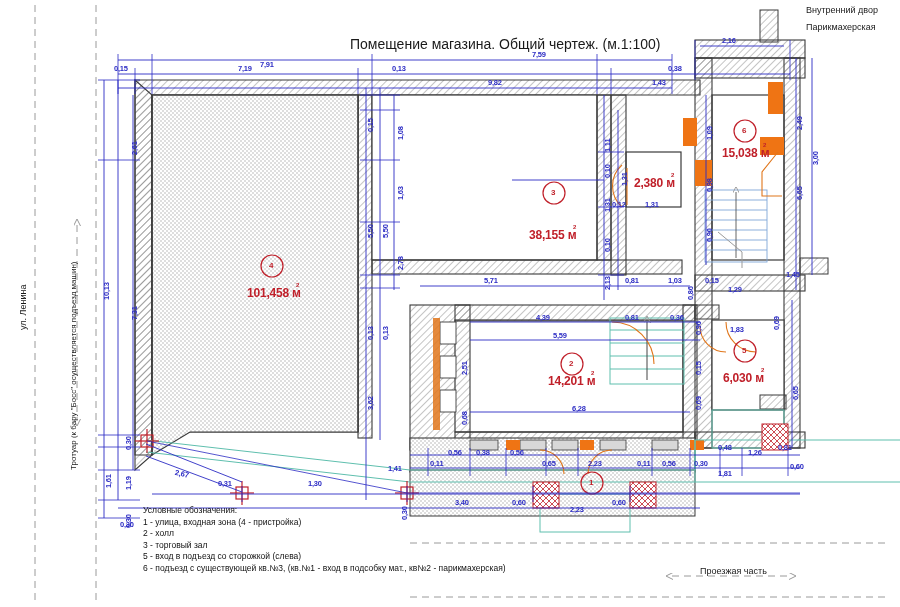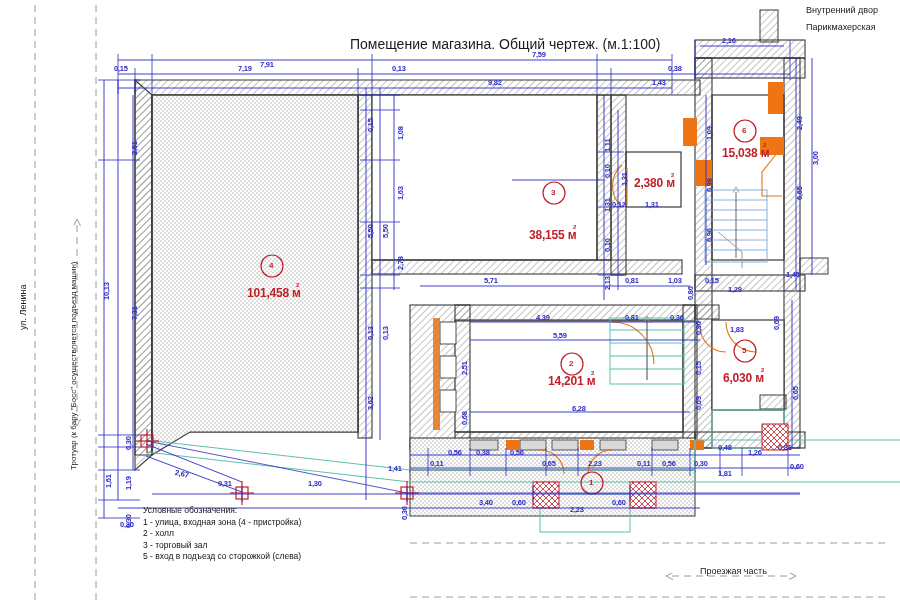--- a/index.html
+++ b/index.html
@@ -310,20 +310,21 @@
   <div class="txt label-blk" style="left:806px;top:5px;">Внутренний двор</div>
   <div class="txt label-blk" style="left:806px;top:22px;">Парикмахерская</div>
   <div class="txt label-blk" style="left:700px;top:566px;">Проезжая часть</div>
 
   <div class="txt legend" style="left:143px;top:505px;">
     <div>Условные обозначения:</div>
     <div>1 - улица, входная зона (4 - пристройка)</div>
     <div>2 - холл</div>
     <div>3 - торговый зал</div>
     <div>5 - вход в подъезд со сторожкой (слева)</div>
+    <div>6 - подъезд с существующей кв.№3, (кв.№1 - вход в подсобку мат., кв№2 - парикмахерская)</div>
   </div>
 
   <div class="txt area" style="left:269px;top:261px;font-size:8px;">4</div>
   <div class="txt area" style="left:551px;top:188px;font-size:8px;">3</div>
   <div class="txt area" style="left:569px;top:359px;font-size:8px;">2</div>
   <div class="txt area" style="left:589px;top:478px;font-size:8px;">1</div>
   <div class="txt area" style="left:742px;top:346px;font-size:8px;">5</div>
   <div class="txt area" style="left:742px;top:126px;font-size:8px;">6</div>
 
   <div class="txt area" style="left:247px;top:286px;">101,458 м</div>
@@ -413,21 +414,21 @@
   <div class="txt dim" style="left:637px;top:459px;">0,11</div>
   <div class="txt dim" style="left:662px;top:459px;">0,56</div>
   <div class="txt dim" style="left:694px;top:459px;">0,30</div>
   <div class="txt dim" style="left:718px;top:469px;">1,81</div>
 
   <div class="txt dim" style="left:718px;top:443px;">0,48</div>
   <div class="txt dim" style="left:748px;top:448px;">1,26</div>
   <div class="txt dim" style="left:778px;top:443px;">0,81</div>
   <div class="txt dim" style="left:790px;top:462px;">0,60</div>
 
-  <div class="txt dim" style="left:455px;top:498px;padding-left:24px;">3,40</div>
+  <div class="txt dim" style="left:455px;top:498px;">3,40</div>
   <div class="txt dim" style="left:512px;top:498px;">0,60</div>
   <div class="txt dim" style="left:570px;top:505px;">2,23</div>
   <div class="txt dim" style="left:612px;top:498px;">0,60</div>
 
   <div class="txt dim" style="left:218px;top:479px;">0,31</div>
   <div class="txt dim" style="left:308px;top:479px;">1,30</div>
   <div class="txt dim" style="left:388px;top:464px;">1,41</div>
   <div class="txt dim" style="left:176px;top:468px;transform:rotate(12deg);transform-origin:0 0;">2,67</div>
   <div class="txt dimv" style="left:400px;top:520px;">0,30</div>
   <div class="txt dim" style="left:120px;top:520px;">0,30</div>

